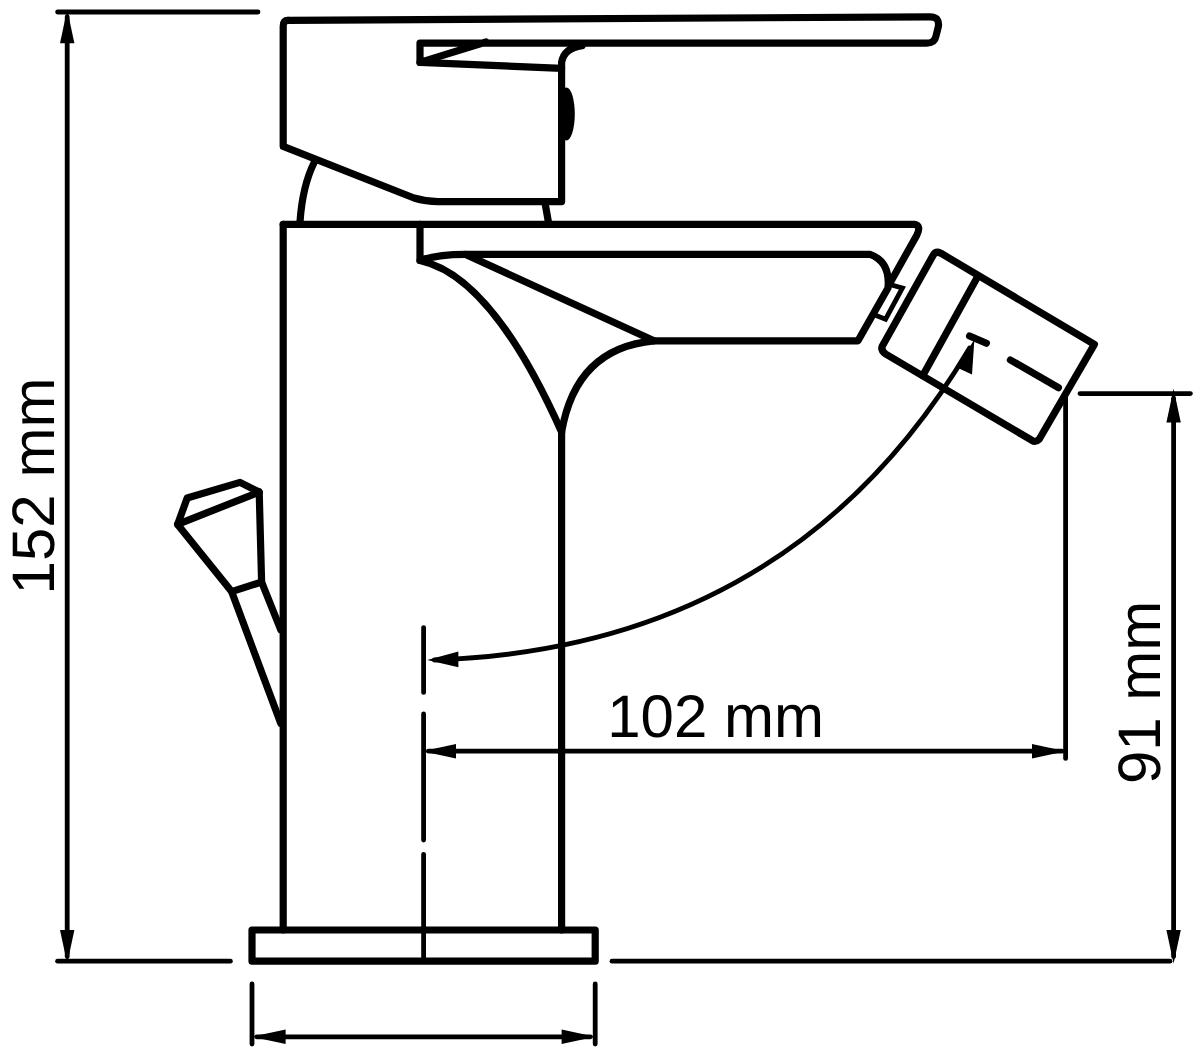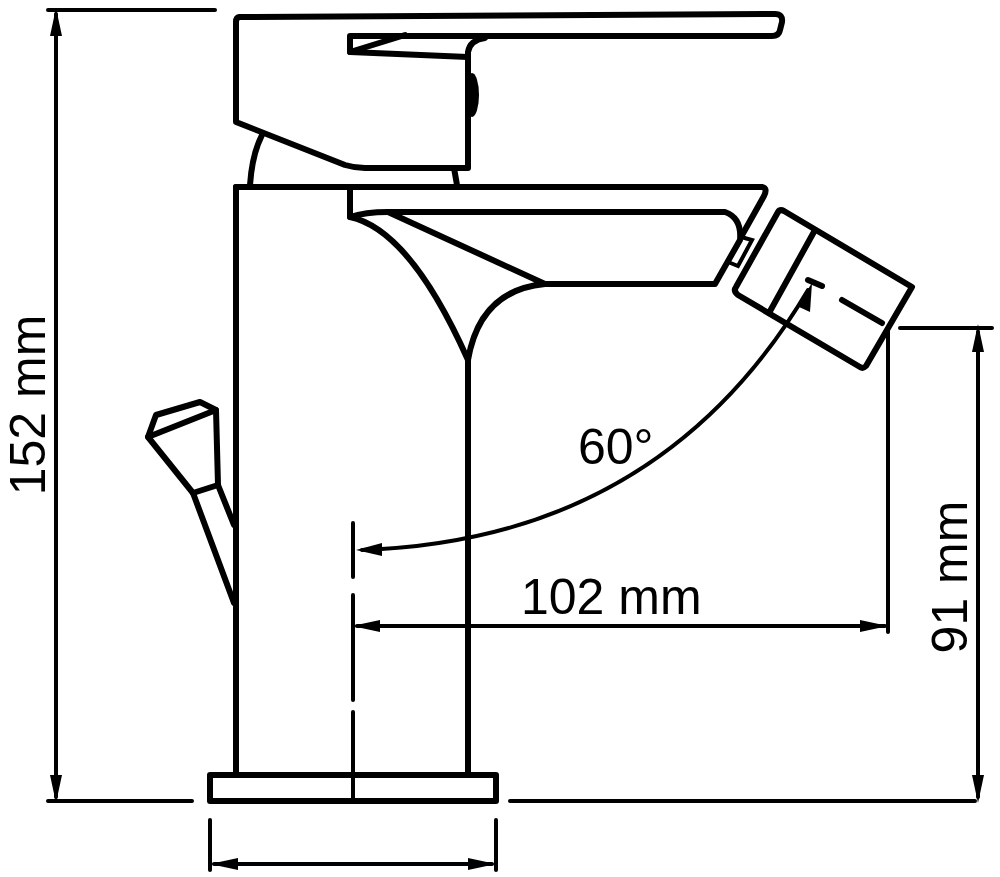--- a/index.html
+++ b/index.html
@@ -96,20 +96,19 @@
     </g>
 
     <g data-name="swivel-angle-arc">
       <path class="dim" d="M362 550 Q660 540 808 290"></path>
       <polygon class="arrow" points="356,550 382,543 382,556"></polygon>
       <polygon class="arrow" points="812,283 797,306 810,312"></polygon>
     </g>
   </svg>
 
   <div class="label" data-name="total-height-label" style="left:-72px; top:380px; width:200px; text-align:center;">152 mm</div>
-  <div class="label" data-name="spout-reach-label" style="left:521px; top:572px;text-align:center;">102 mm</div>
+  <div class="label" data-name="spout-reach-label" style="left:506px; top:572px;text-align:center;">102 mm</div>
   <div class="label" data-name="spout-height-label" style="left:870px; top:552px; width:160px; text-align:center;">91 mm</div>
-  <div class="label" data-name="swivel-angle-label" style="left:578px; top:422px;">60°</div>
 </div>
 
 <style>
   [data-name="total-height-label"], [data-name="spout-height-label"] { transform: rotate(-90deg); transform-origin: center center; }
 </style>
 
 </body></html>

